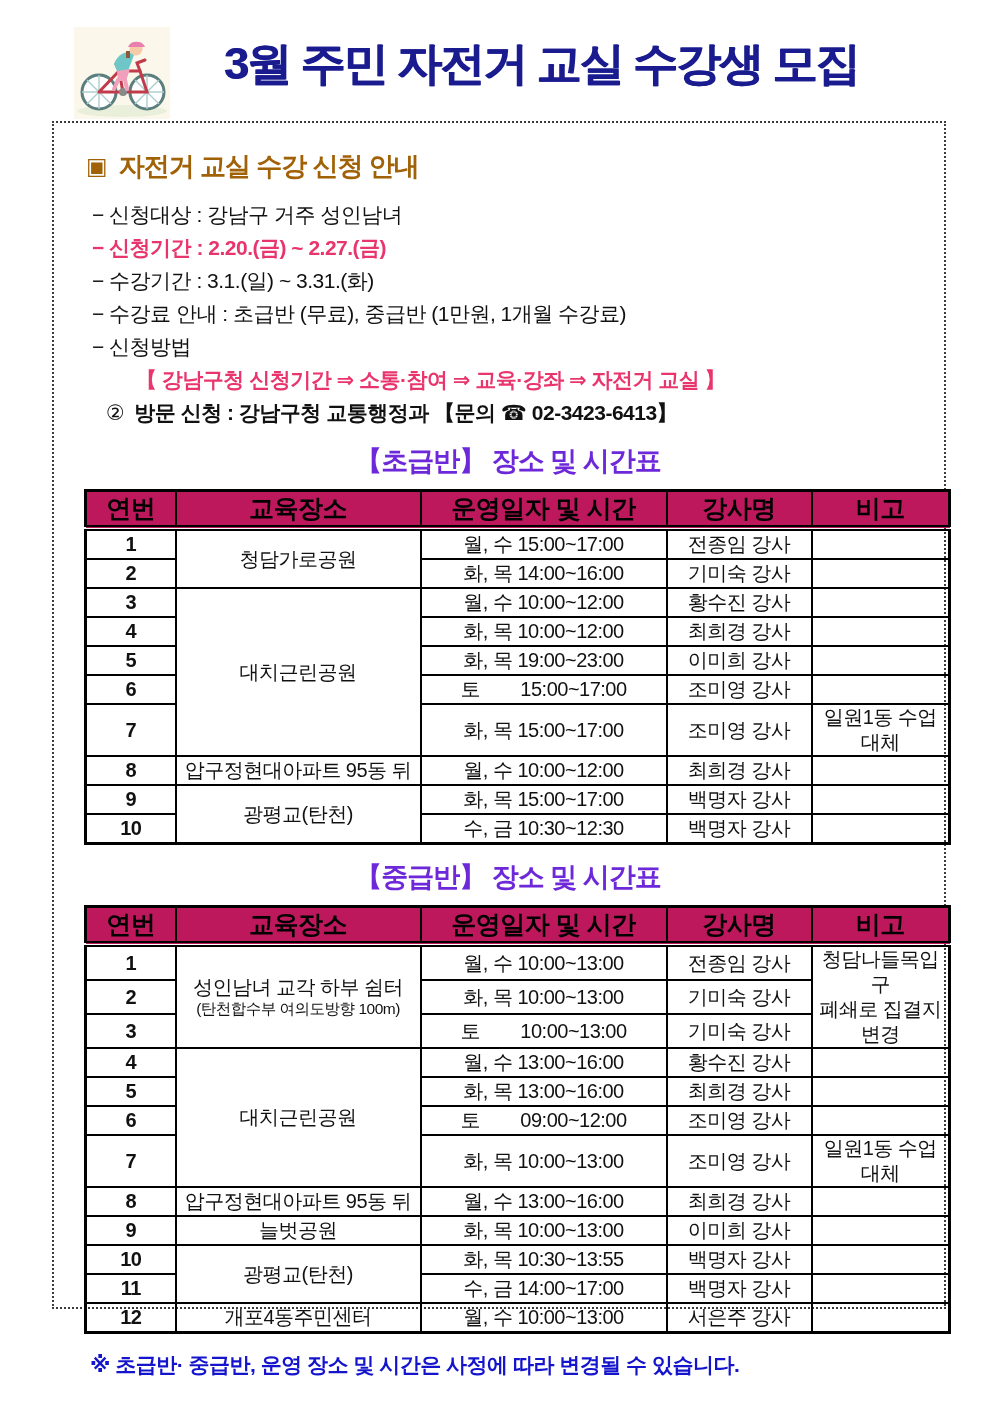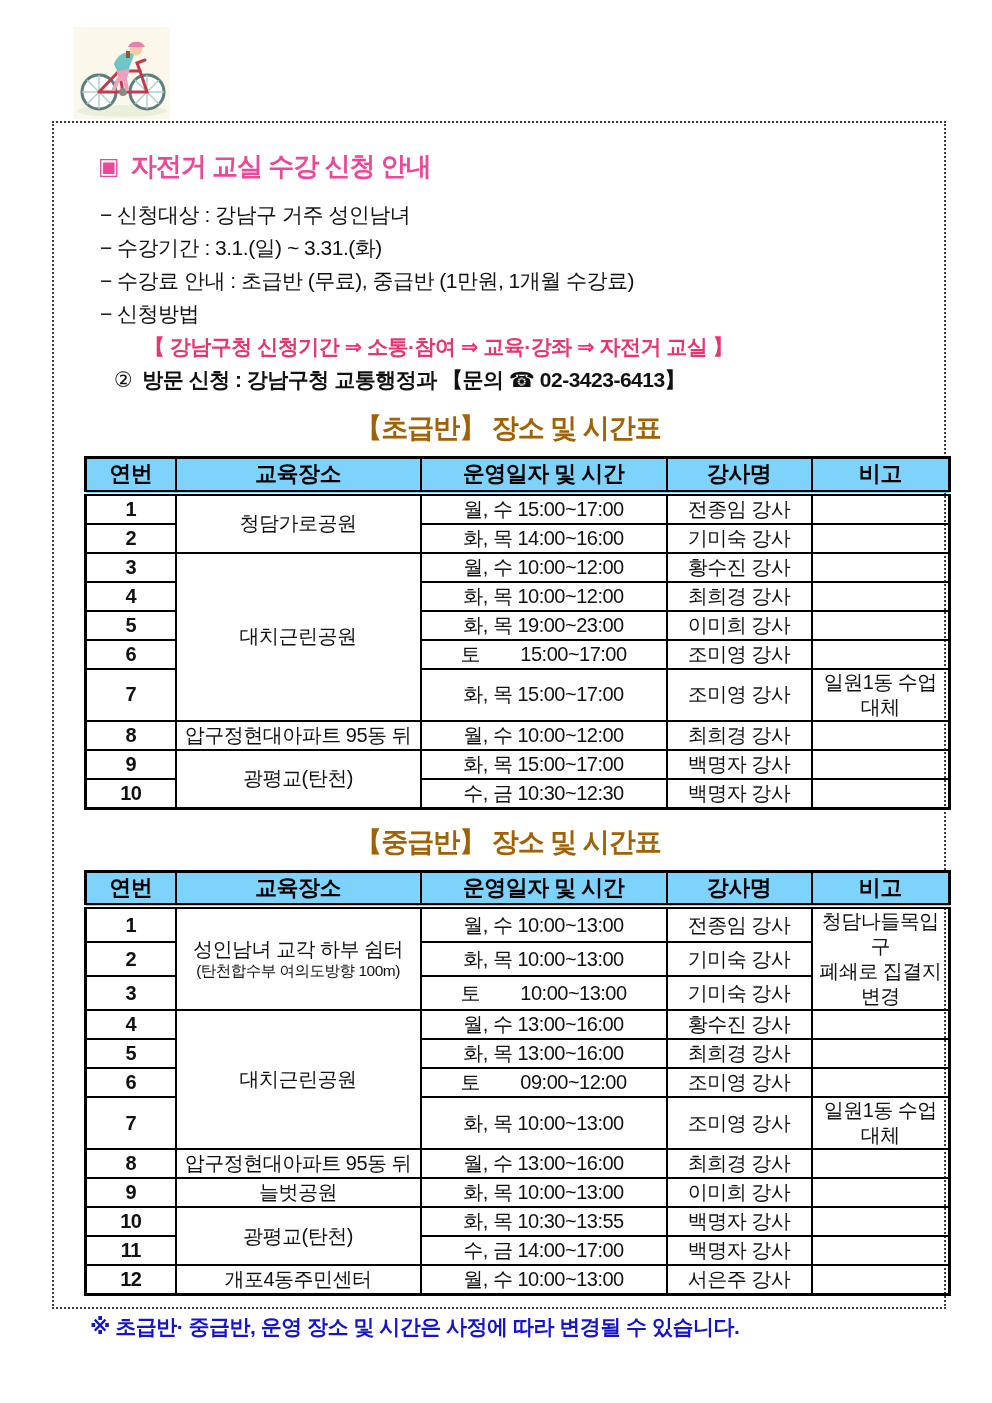--- a/index.html
+++ b/index.html
@@ -18,38 +18,38 @@
   }
 
   
   .frame {
     position: absolute; left: 52px; top: 121px; width: 894px; height: 1188px;
     border: 2px dotted #3c3c3c;
     padding: 24px 12px 0 30px;
   }
 
   
-  .section-heading { font-size: 26px; font-weight: bold; color: #ec4899; margin: 2px 0 14px 14px; letter-spacing: -1px; }
+  .section-heading { font-size: 26px; font-weight: bold; color: #a16207; margin: 2px 0 14px 2px; letter-spacing: -1px; }
   .section-heading .marker { font-size: 23px; margin-right: 12px; position: relative; top: -1px; }
 
-  .info { margin-left: 16px; }
+  .info { margin-left: 8px; }
   .info-line { font-size: 21px; line-height: 33px; color: #111; letter-spacing: -0.5px; white-space: nowrap; }
   .info-line.pink { color: #e8356d; font-weight: bold; }
   .online-line { font-size: 21px; line-height: 33px; color: #1f1fdd; font-weight: bold; margin-left: 14px; white-space: nowrap; letter-spacing: -0.5px; }
   .online-line .circ { font-weight: normal; margin-right: 10px; }
   .underline { text-decoration: underline; text-underline-offset: 5px; }
   .path-line { font-size: 21px; line-height: 33px; color: #e8356d; font-weight: bold; margin-left: 44px; white-space: nowrap; letter-spacing: -0.5px; }
   .visit-line { font-size: 21px; line-height: 33px; color: #111; font-weight: bold; margin-left: 14px; white-space: nowrap; letter-spacing: -0.5px; }
   .visit-line .circ { font-weight: normal; margin-right: 10px; }
 
   
-  .table-title { text-align: center; font-size: 27px; font-weight: bold; color: #a16207; margin: 14px 0 10px 0; letter-spacing: -1px; }
+  .table-title { text-align: center; font-size: 27px; font-weight: bold; color: #6d28d9; margin: 14px 0 10px 0; letter-spacing: -1px; }
   table.tbl { border-collapse: collapse; table-layout: fixed; width: 864px; margin: 0 auto; border: 3px solid #000; }
   table.tbl th {
-    background: #7dd3fc; font-size: 22px; font-weight: bold; color: #000;
+    background: #be185d; font-size: 25px; font-weight: bold; color: #000;
     height: 35px; border: 2px solid #000; border-bottom: 6px double #000;
     letter-spacing: -0.5px; padding: 0;
   }
   table.tbl td {
     border: 2px solid #000; text-align: center; vertical-align: middle;
     font-size: 20px; color: #111; letter-spacing: -0.5px; padding: 0 2px;
   }
   table.t1 td { height: 28px; }
   table.t2 td { height: 25px; }
   td.seq { font-weight: bold; }
@@ -91,29 +91,31 @@
     </g>
     <circle cx="49" cy="65" r="4" fill="#8a8a8a"></circle>
 
     <path d="M40 37 C44 26 55 22 60 28 L54 44 L44 46 Z" fill="#6fc6c6"></path>
     <path d="M43 44 L56 42 L52 54 L44 54 Z" fill="#f0a0bd"></path>
     <path d="M44 53 L40 62 M51 53 L53 62" stroke="#f0a0bd" stroke-width="4" stroke-linecap="round" fill="none"></path>
     <circle cx="62" cy="22" r="6.5" fill="#f4cba6"></circle>
     <path d="M54 20 A9 8 0 0 1 71 20 Z" fill="#e87fae"></path>
     <rect x="52" y="24" width="4" height="7" fill="#8a5a3b"></rect>
   </svg>
+  <div class="main-title">3월 주민 자전거 교실 수강생 모집</div>
 
   <div class="frame">
 
     <div class="section-heading">
       <span class="marker">▣</span><span>자전거 교실 수강 신청 안내</span>
     </div>
 
     <div class="info">
       <div class="info-line">− 신청대상 : 강남구 거주 성인남녀</div>
+      <div class="info-line pink">− 신청기간 : 2.20.(금) ~ 2.27.(금)</div>
       <div class="info-line">− 수강기간 : 3.1.(일) ~ 3.31.(화)</div>
       <div class="info-line">− 수강료 안내 : 초급반 (무료), 중급반 (1만원, 1개월 수강료)</div>
       <div class="info-line">− 신청방법</div>
       <div class="path-line">【 강남구청 신청기간 ⇒ 소통·참여 ⇒ 교육·강좌 ⇒ 자전거 교실 】</div>
       <div class="visit-line">
         <span class="circ">②</span><span>방문 신청 : 강남구청 교통행정과 【문의 ☎ 02-3423-6413】</span>
       </div>
     </div>
 
     <div class="table-title">【초급반】 장소 및 시간표</div>

